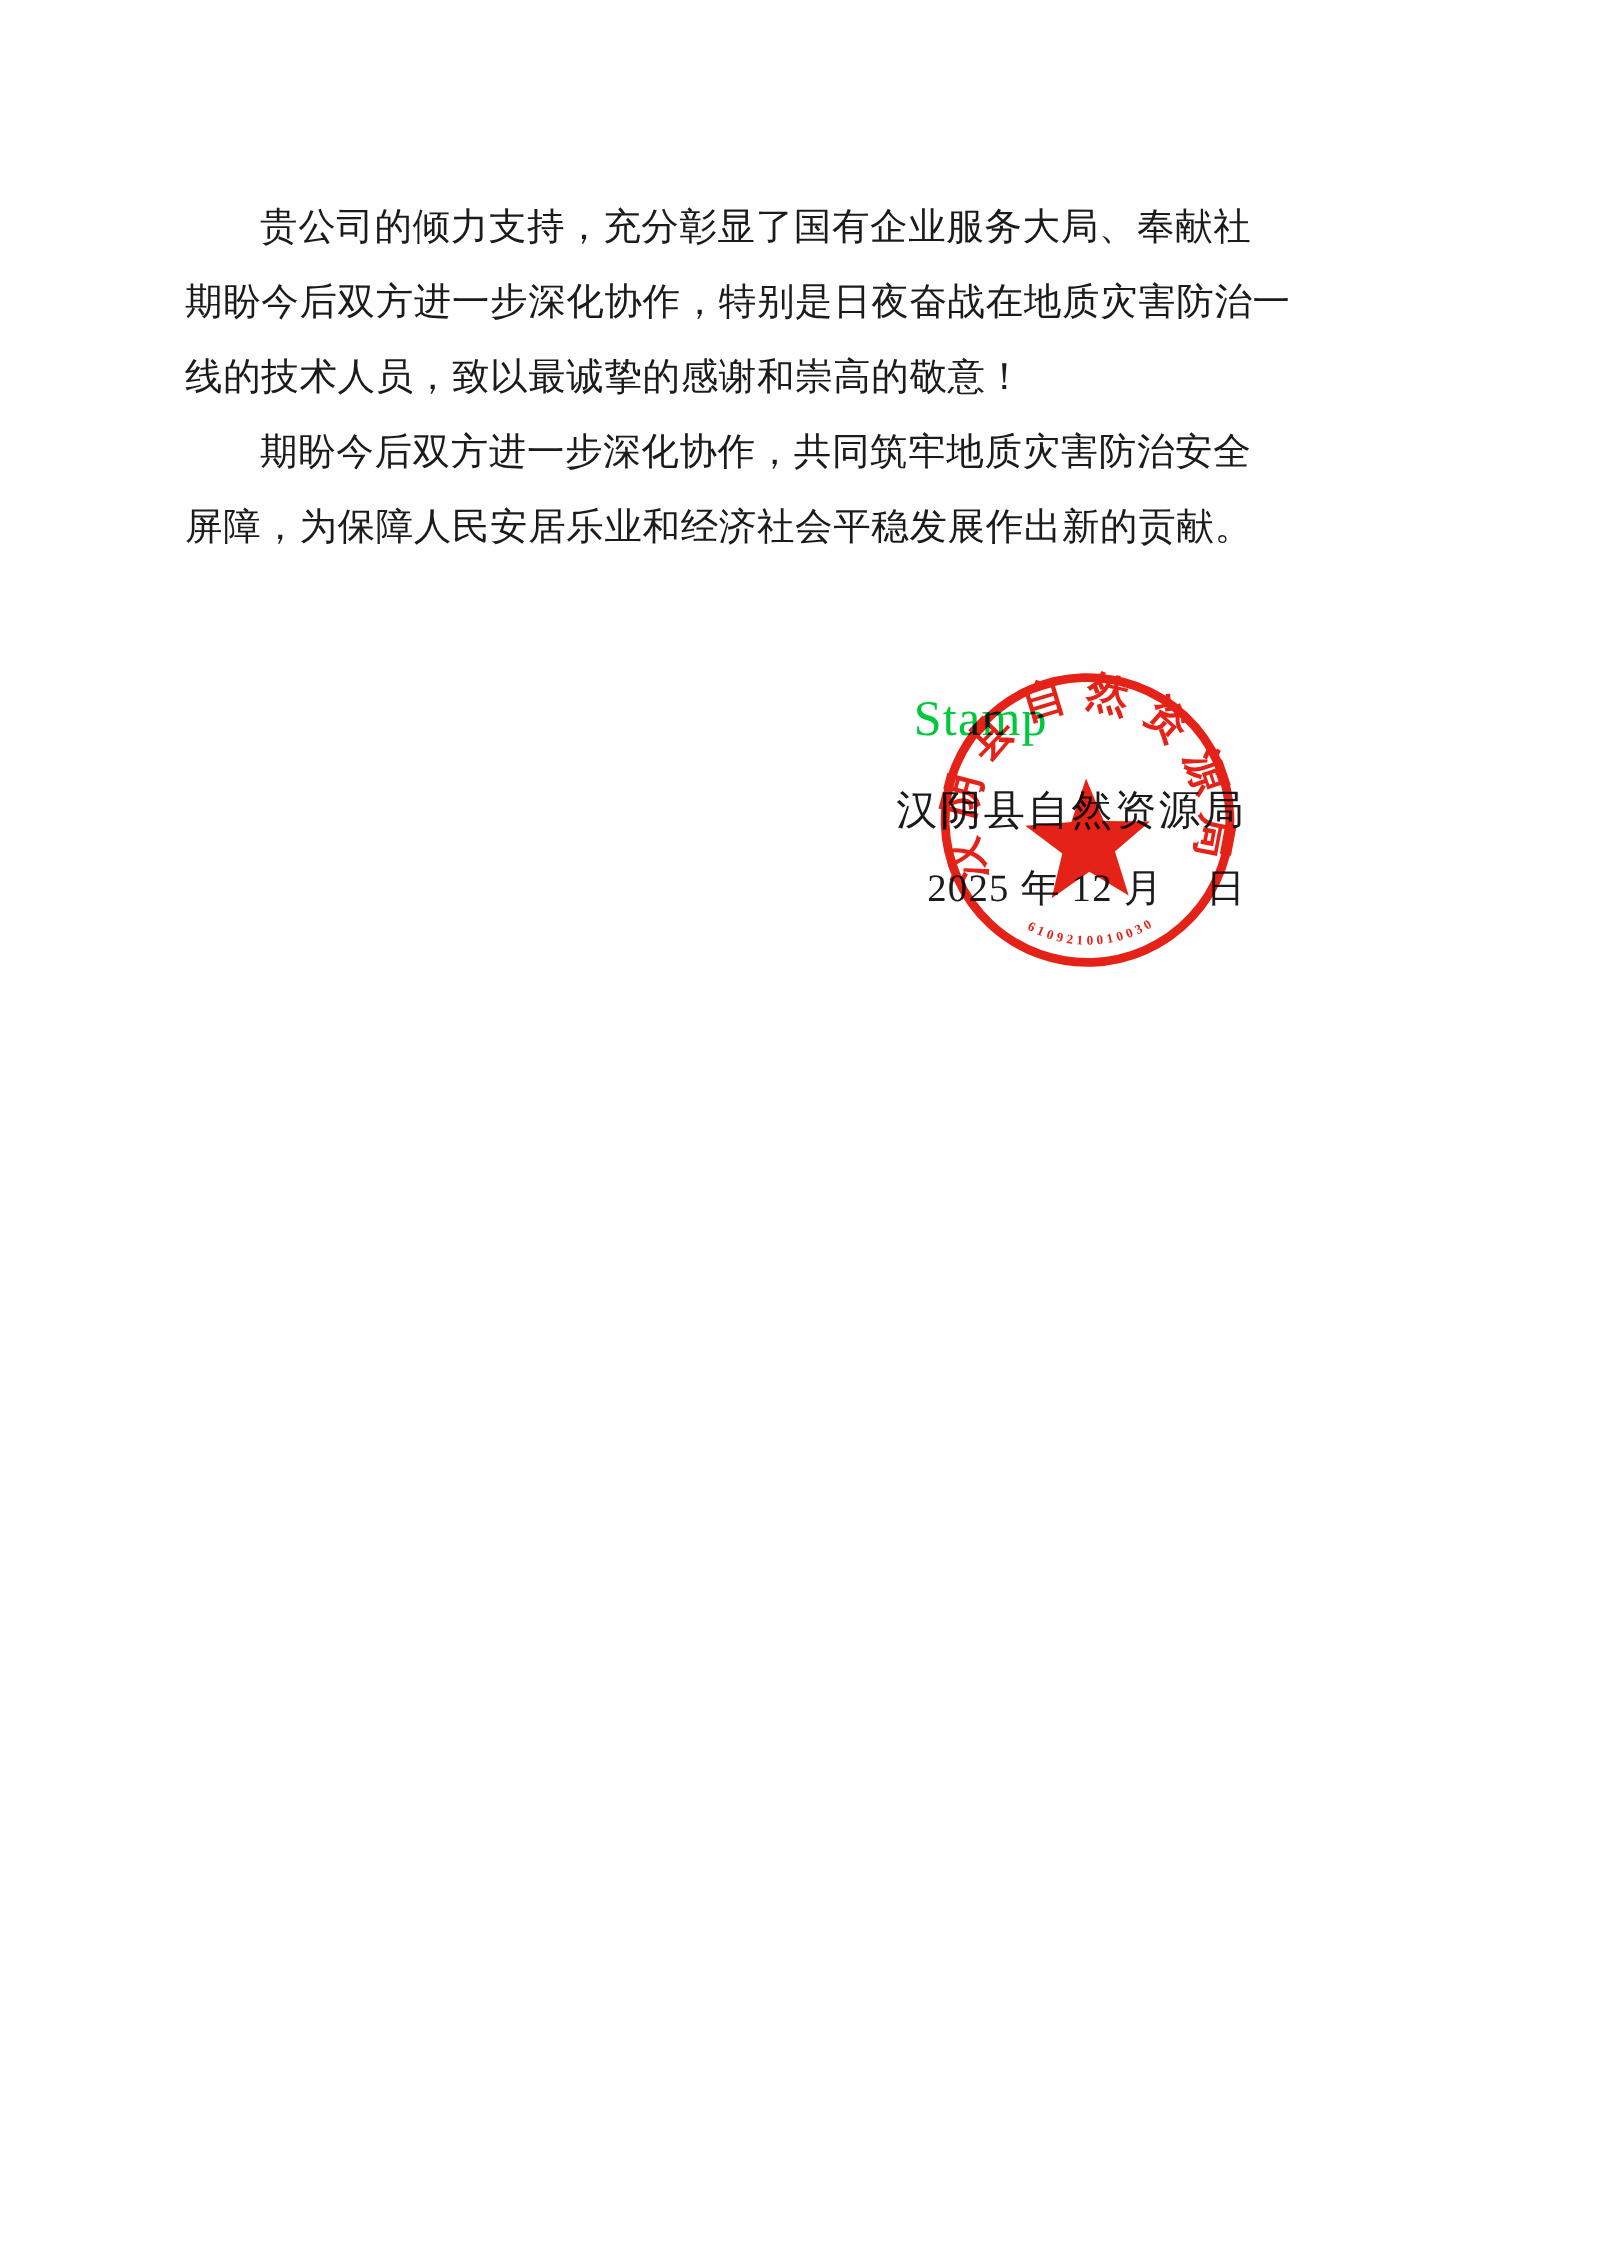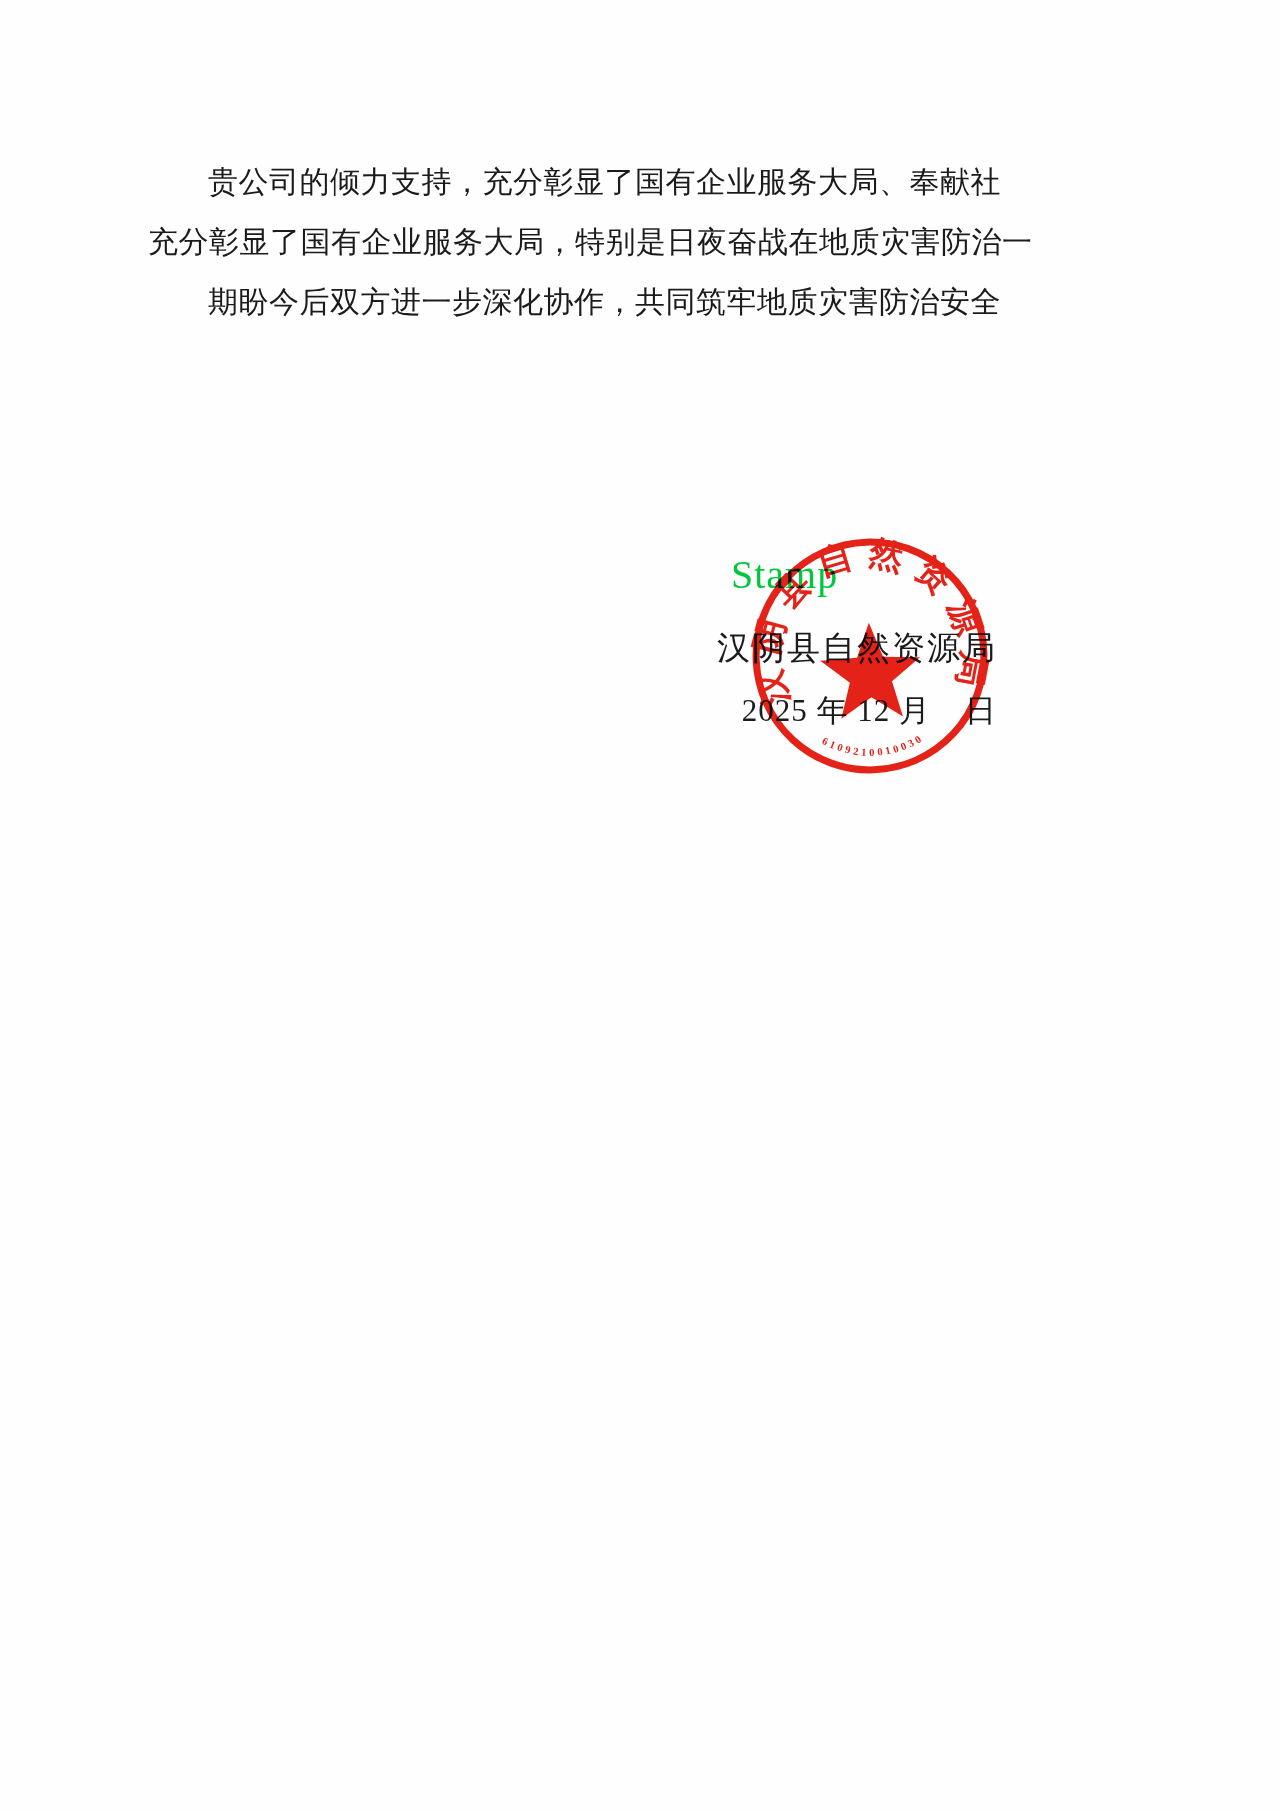--- a/index.html
+++ b/index.html
@@ -46,22 +46,24 @@
   .seal .arc-name{font-size:34px;letter-spacing:12px;font-weight:bold;}
   .seal .arc-code{font-size:10.5px;letter-spacing:3px;font-weight:bold;}
 </style>
 </head>
 <body>
 
 <div class="page">
 
   <div class="letter-body">
     <div class="letter-line indent">贵公司的倾力支持，充分彰显了国有企业服务大局、奉献社</div>
-    <div class="letter-line">充分彰显了国有企业服务大局，特别是日夜奋战在地质灾害防治一</div>
+    <div class="letter-line">期盼今后双方进一步深化协作，特别是日夜奋战在地质灾害防治一</div>
+    <div class="letter-line">线的技术人员，致以最诚挚的感谢和崇高的敬意！</div>
     <div class="letter-line indent">期盼今后双方进一步深化协作，共同筑牢地质灾害防治安全</div>
+    <div class="letter-line">屏障，为保障人民安居乐业和经济社会平稳发展作出新的贡献。</div>
   </div>
 
   <div class="stamp-label">Stamp</div>
 
   <div class="signer-line">汉阴县自然资源局</div>
 
   <div class="date-line">
     <span>2025 年 12 月</span><span class="date-gap"></span><span>日</span>
   </div>
 

